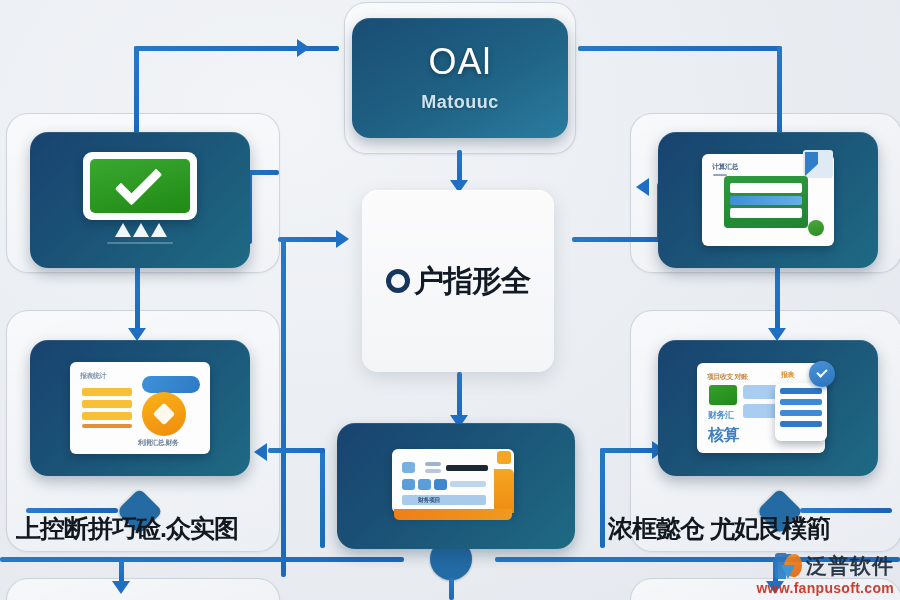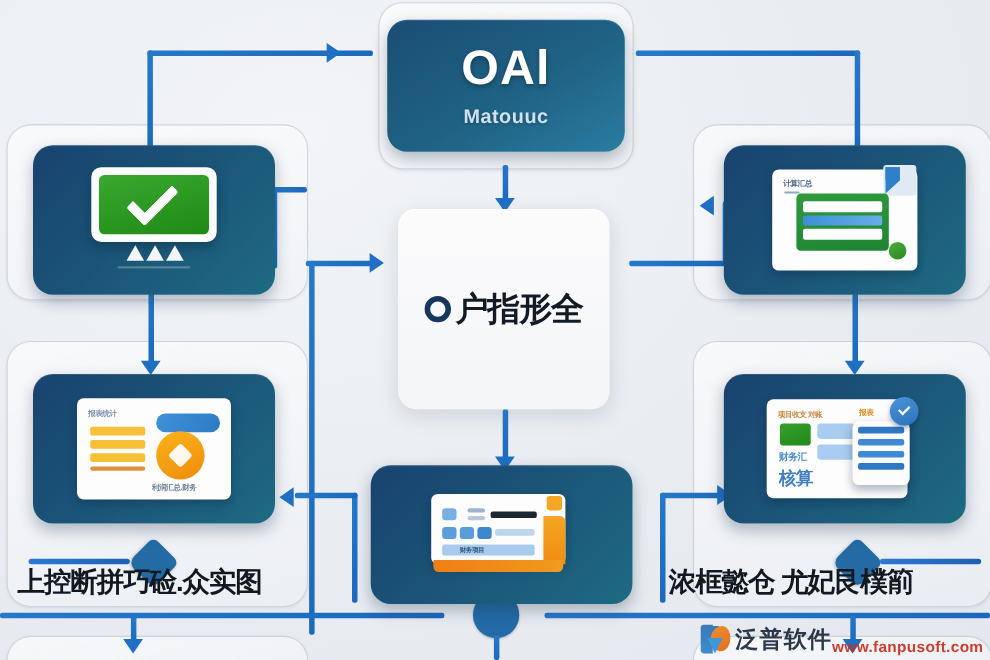--- a/index.html
+++ b/index.html
@@ -67,22 +67,22 @@
     background: linear-gradient(135deg, #18436f 0%, #1b5377 45%, #1e6a83 100%);
     box-shadow: 0 6px 14px rgba(22,45,72,.30), inset 0 1px 0 rgba(255,255,255,.10);
     display: flex; align-items: center; justify-content: center;
   }
   .node.hero {
     background: linear-gradient(150deg, #1a4d74 0%, #1f6284 55%, #2a7ca0 100%);
     flex-direction: column;
   }
   .hero-title {
     color: #ffffff;
-    font-size: 44px;
-    font-weight: 700;
+    font-size: 36px;
+    font-weight: 400;
     letter-spacing: 1px;
     text-shadow: 0 2px 5px rgba(0,0,0,.35);
     line-height: 1;
   }
   .hero-sub {
     margin-top: 12px;
     color: #cfe2ef;
     font-size: 18px;
     font-weight: 600;
     letter-spacing: .5px;
@@ -175,21 +175,21 @@
     width: 0; height: 0;
     border-left: 8px solid transparent;
     border-right: 8px solid transparent;
     border-bottom: 14px solid #f3f6f8;
   }
 
   
   #watermark {
     position: absolute;
     right: 6px; bottom: 4px;
-    display: flex; align-items: flex-end;
+    display: flex; flex-direction: column; align-items: flex-end;
     opacity: .92;
   }
   .wm-top { display: flex; align-items: center; gap: 3px; }
   .wm-logo { position: relative; width: 30px; height: 30px; }
   .wm-f {
     position: absolute; left: 2px; top: 2px;
     width: 11px; height: 26px;
     background: linear-gradient(180deg, #2f6fb5, #2b84c9);
     border-radius: 3px 0 0 3px;
   }

